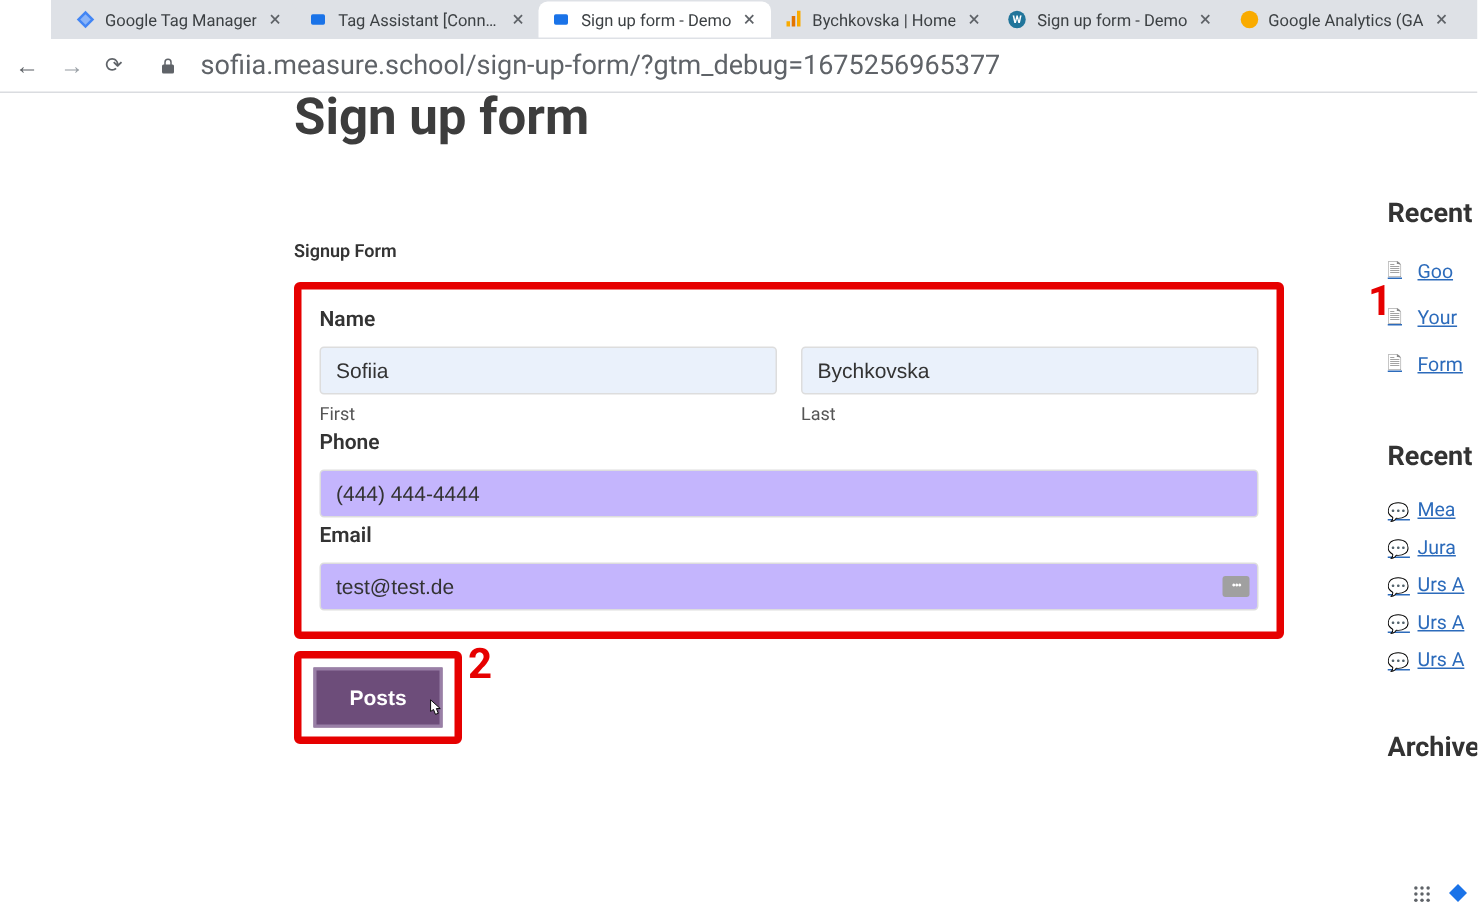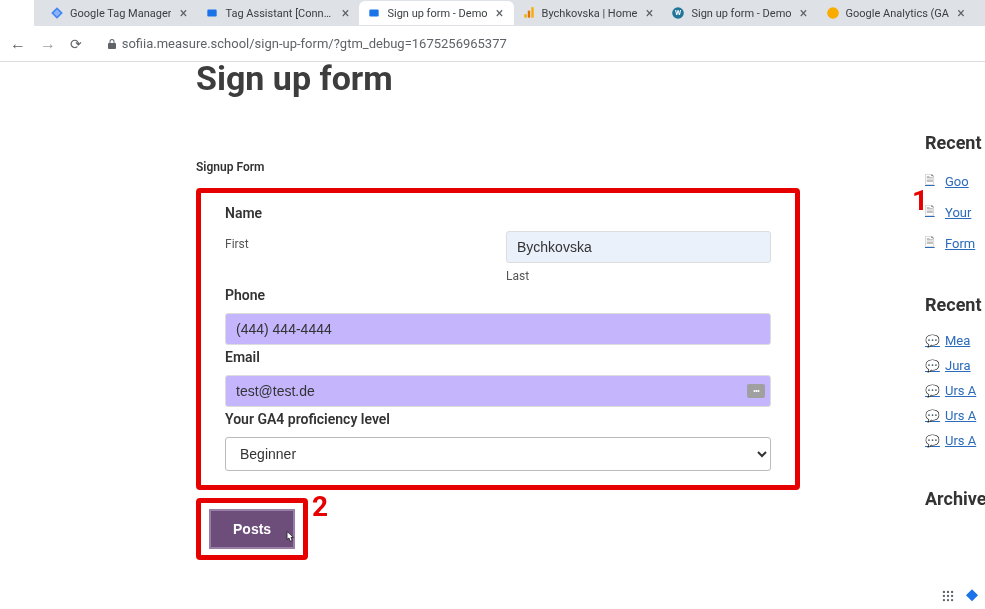--- a/index.html
+++ b/index.html
@@ -9,32 +9,32 @@
     .browser-tabs { display: flex; background: #dee1e6; height: 26px; align-items: center; padding-left: 8px; margin-left: 34px; }
     .tab { display: flex; align-items: center; gap: 6px; padding: 4px 8px; font-size: 11px; color: #3c4043; background: #dee1e6; border-radius: 6px 6px 0 0; max-width: 162px; min-width: 140px; height: 24px; cursor: pointer; }
     .tab.active { background: #fff; }
     .tab-favicon { width: 14px; height: 14px; flex-shrink: 0; }
     .tab-title { white-space: nowrap; overflow: hidden; text-overflow: ellipsis; flex: 1; }
     .tab-close { width: 12px; height: 12px; display: flex; align-items: center; justify-content: center; color: #5f6368; font-size: 14px; cursor: pointer; }
     .addr-bar { display: flex; align-items: center; gap: 14px; padding: 6px 10px; border-bottom: 1px solid #dadce0; height: 36px; background: #fff; }
     .nav-arrow { color: #9aa0a6; font-size: 16px; cursor: pointer; }
     .nav-arrow.enabled { color: #5f6368; }
     .reload { color: #5f6368; font-size: 14px; cursor: pointer; }
-    .url-pill { display: flex; align-items: center; gap: 4px; padding: 4px 10px; font-size: 13px; color: #5f6368; flex: 1; }
+    .url-pill { display: flex; align-items: center; gap: 16px; padding: 4px 10px; font-size: 18px; color: #5f6368; flex: 1; }
     .lock-icon { color: #5f6368; }
 
     
     .page { padding: 0 0 0 0; display: flex; }
     .main-col { padding-left: 196px; padding-top: 0; flex: 1; }
     .page-title-big { font-size: 34px; font-weight: 700; color: #2d2d2d; margin-top: -4px; filter: blur(0.5px); opacity: 0.92; }
 
     .form-heading { font-size: 12px; font-weight: 600; color: #333; margin-top: 62px; margin-bottom: 14px; }
 
     
-    .form-box { border: 5px solid #e60000; border-radius: 4px; padding: 12px 24px 14px; width: 604px; position: relative; }
+    .form-box { border: 5px solid #e60000; border-radius: 4px; padding: 12px 12px 14px; width: 660px; position: relative; }
     .field-label { font-size: 14px; font-weight: 600; color: #333; margin-bottom: 10px; }
     .row-two { display: flex; gap: 16px; }
     .row-two > div { flex: 1; }
     .text-input { width: 100%; padding: 7px 10px; font-size: 14px; border: 1px solid #ddd; border-radius: 3px; background: #eaf1fb; color: #333; }
     .text-input.gray { background: #c4b5fd; }
     .sub-label { font-size: 12px; color: #555; margin-top: 6px; }
     .field-block { margin-top: 4px; }
     .email-wrap { position: relative; }
     .email-tag { position: absolute; right: 6px; top: 50%; transform: translateY(-50%); width: 18px; height: 14px; background: #a0a0a0; border-radius: 2px; display: flex; align-items: center; justify-content: center; color: #fff; font-size: 9px; letter-spacing: -1px; }
     select.text-input { background: #fff; appearance: auto; border: 1px solid #bbb; }
@@ -128,20 +128,21 @@
   <div class="main-col">
     <div class="page-title-big">Sign up form</div>
 
     <div class="form-heading">Signup Form</div>
 
     <div style="position:relative;">
       <div class="form-box">
         <div class="field-label">Name</div>
         <div class="row-two">
           <div>
+            <input class="text-input" value="Sofiia" style="">
             <div class="sub-label">First</div>
           </div>
           <div>
             <input class="text-input" value="Bychkovska" style="">
             <div class="sub-label">Last</div>
           </div>
         </div>
 
         <div class="field-block">
           <div class="field-label">Phone</div>
@@ -149,26 +150,20 @@
         </div>
 
         <div class="field-block">
           <div class="field-label">Email</div>
           <div class="email-wrap">
             <input class="text-input gray" value="test@test.de" style="">
             <span class="email-tag">•••</span>
           </div>
         </div>
 
-        <div class="field-block">
-          <div class="field-label">Your GA4 proficiency level</div>
-          <select class="text-input">
-            <option>Beginner</option>
-          </select>
-        </div>
       </div>
       <div class="callout" style="top:-4px; left:716px;">1</div>
     </div>
 
     <div style="position:relative; display:inline-block;">
       <div class="submit-box">
         <button class="submit-btn">
           <span>Posts</span>
           <span class="cursor-hand">
             <svg width="16" height="18" viewBox="0 0 24 28">

